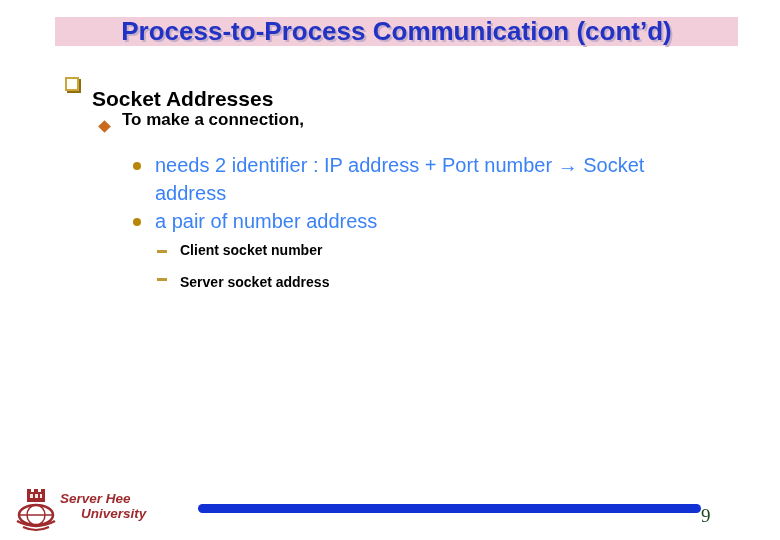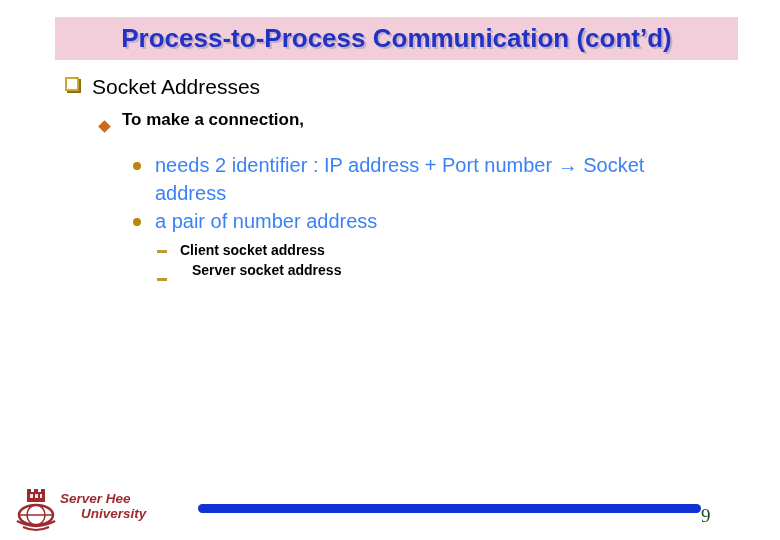--- a/index.html
+++ b/index.html
@@ -9,21 +9,21 @@
     background: #ffffff;
     position: relative;
     overflow: hidden;
   }
   .slide { position: absolute; inset: 0; background: #ffffff; }
 
   
   .title-bar {
     position: absolute;
     left: 55px; top: 17px;
-    width: 683px; height: 43px;
+    width: 683px; height: 29px;
     background: #f2cdda;
     display: flex; align-items: center; justify-content: center;
   }
   .title-text {
     color: #2233c4;
     font-size: 26px;
     font-weight: bold;
     letter-spacing: 0px;
     text-shadow: 2px 2px 0 #c4aec9;
     white-space: nowrap;
@@ -33,22 +33,22 @@
   .h1-row { position: absolute; left: 65px; top: 71px; }
   .square-bullet {
     position: absolute; left: 0px; top: 6px;
     width: 14px; height: 14px;
     background: #fffef6;
     border: 2px solid #c9a53a;
     box-shadow: 2px 2px 0 #8f6d10;
     display: inline-block;
   }
   .h1-text {
-    position: absolute; left: 27px; top: 4px;
-    color: #000000; font-size: 21px; font-weight: normal; white-space: nowrap;
+    position: absolute; left: 27px; top: 16px;
+    color: #000000; font-size: 21px; font-weight: bold; white-space: nowrap;
   }
 
   
   .diamond-bullet {
     position: absolute; left: 100px; top: 122px;
     width: 9px; height: 9px;
     background: #c96a1e;
     transform: rotate(45deg);
   }
   .h2-text {
@@ -76,21 +76,21 @@
   .dash-bullet {
     position: absolute;
     width: 10px; height: 3px;
     background: #bd9a33;
   }
   .sub-text {
     position: absolute;
     color: #000000; font-size: 14px; font-weight: bold; white-space: nowrap;
   }
   .sub-1 { left: 180px; top: 242px; }
-  .sub-2 { left: 180px; top: 262px; margin-left: 12px; }
+  .sub-2 { left: 180px; top: 274px; }
   .dash-1 { left: 157px; top: 250px; }
   .dash-2 { left: 157px; top: 278px; }
 
   
   .footer-logo { position: absolute; left: 13px; top: 487px; width: 46px; height: 48px; }
   .org-name {
     position: absolute; left: 60px; top: 491px;
     color: #9e2a2e; font-weight: bold; font-style: italic;
     font-size: 13.5px; line-height: 15px;
   }
@@ -124,21 +124,21 @@
   <span class="diamond-bullet"></span>
   <div class="h2-text">To make a connection,</div>
 
   <span class="circle-bullet bullet-1"></span>
   <div class="item-text item-1">needs 2 identifier : IP address + Port number → Socket address</div>
 
   <span class="circle-bullet bullet-2"></span>
   <div class="item-text item-2">a pair of number address</div>
 
   <span class="dash-bullet dash-1"></span>
-  <div class="sub-text sub-1">Client socket address</div>
+  <div class="sub-text sub-1">Client socket number</div>
 
   <span class="dash-bullet dash-2"></span>
   <div class="sub-text sub-2">Server socket address</div>
 
   <svg class="footer-logo" viewBox="0 0 46 48">
 
     <g fill="#9e2a2e">
       <path d="M14,2 h4 v3 h3 v-3 h4 v3 h3 v-3 h4 v13 h-18 z"></path>
       <rect x="17" y="7" width="3" height="4" fill="#f7e8e8"></rect>
       <rect x="22" y="7" width="3" height="4" fill="#f7e8e8"></rect>

